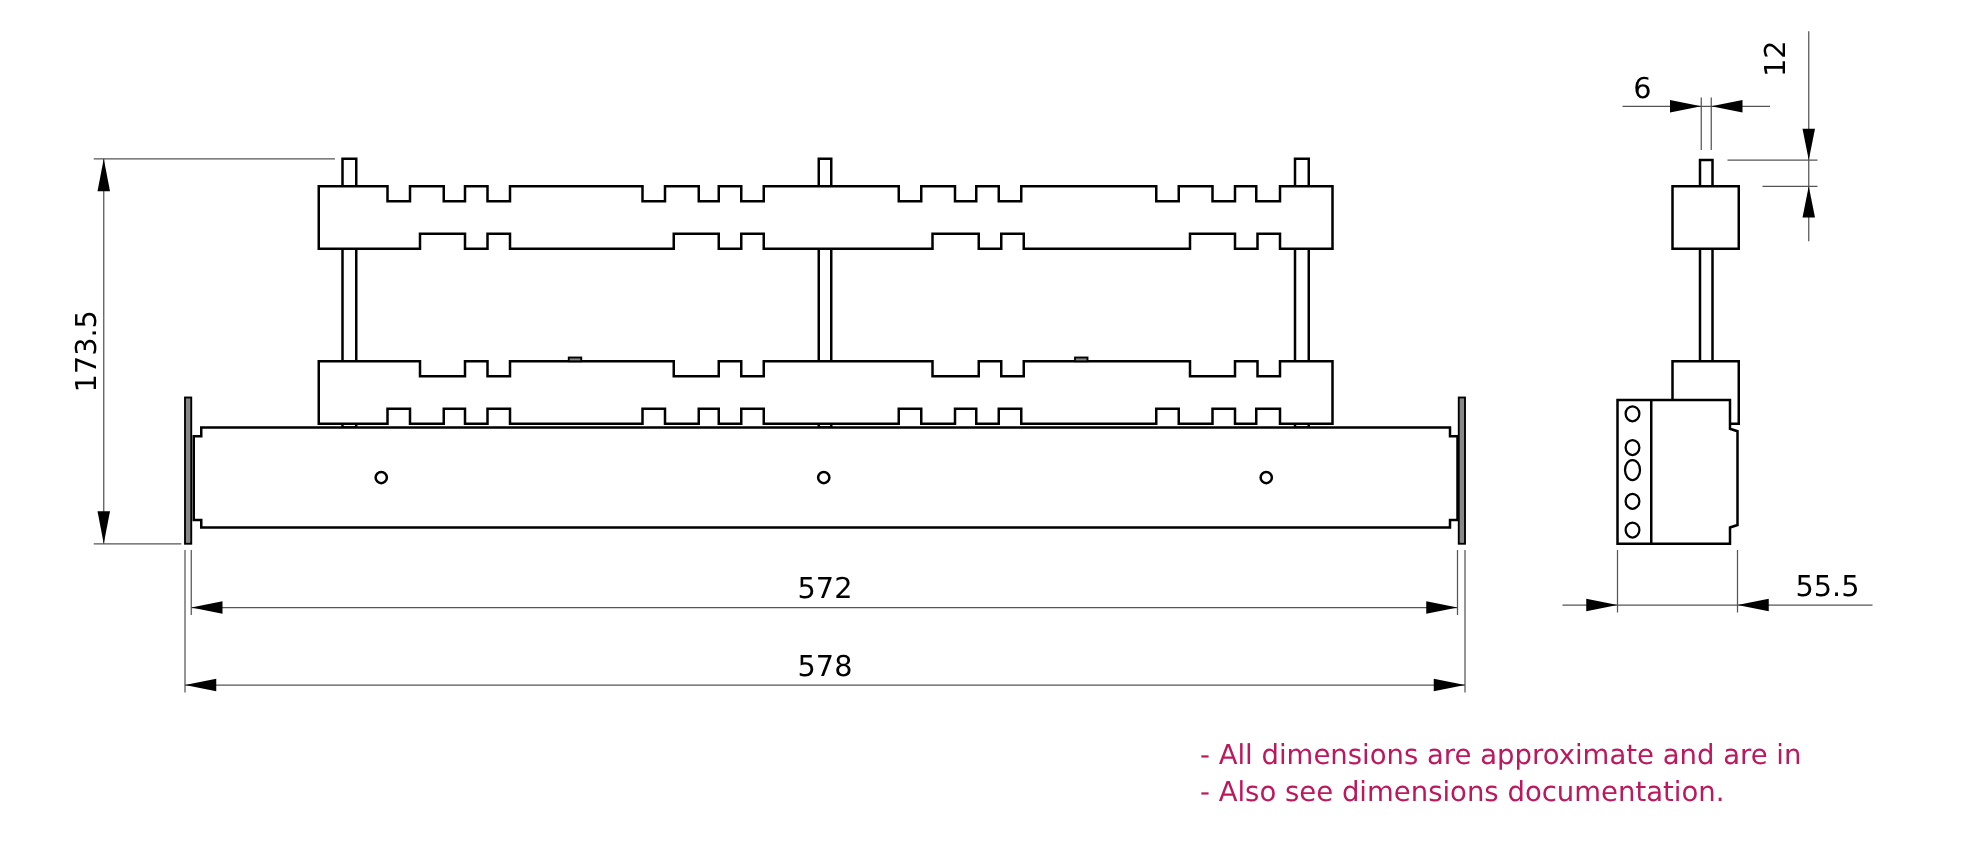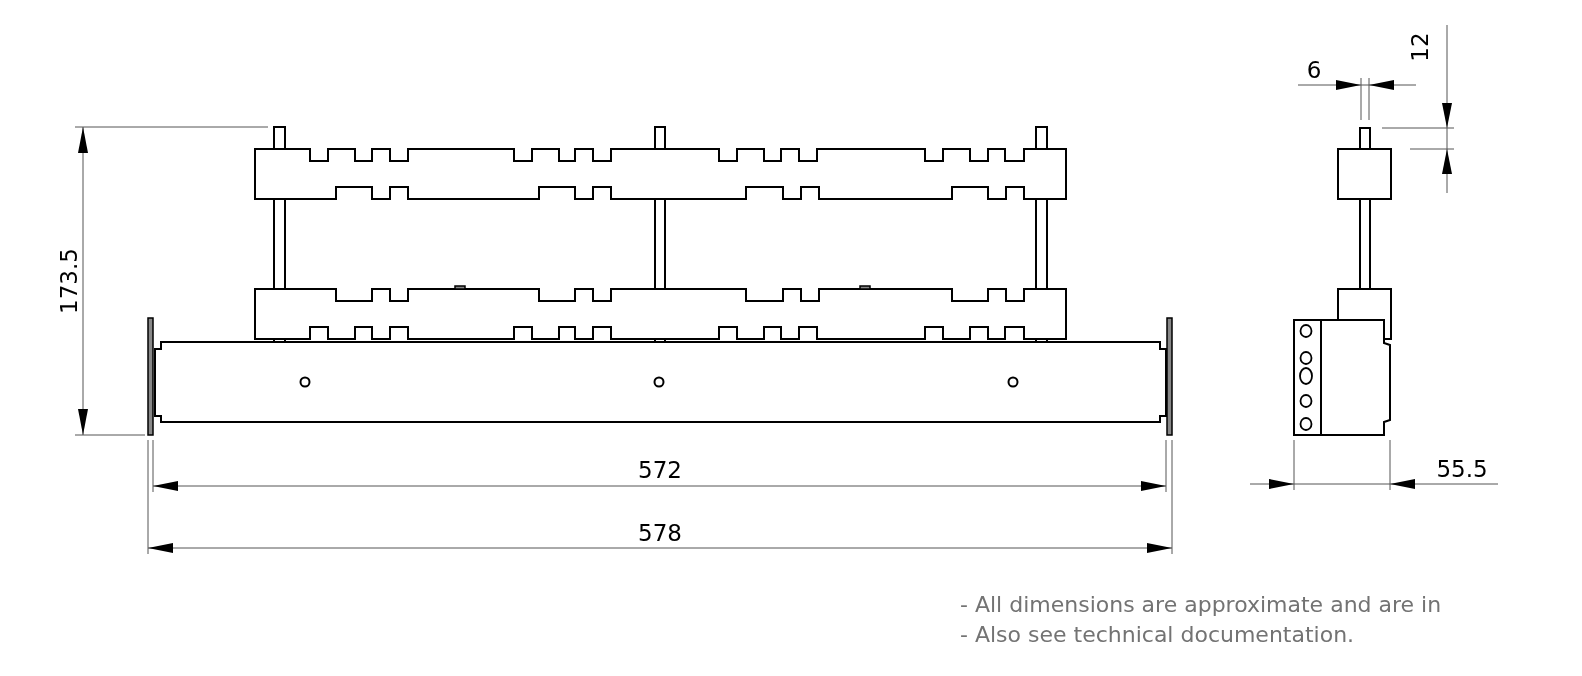--- a/index.html
+++ b/index.html
@@ -1,19 +1,19 @@
 <!DOCTYPE html>
 <html><head>
 <meta charset="utf-8">
 <style>
   html, body { margin: 0; padding: 0; background: #ffffff; }
   body { width: 1582px; height: 676px; overflow: hidden; position: relative; font-family: "DejaVu Sans", sans-serif; }
   #drawing { position: absolute; left: 0; top: 0; }
   .dim-text { font-family: "DejaVu Sans", sans-serif; font-size: 23px; fill: #000; }
-  .note { position: absolute; left: 960px; font-family: "DejaVu Sans", sans-serif; font-size: 22px; color: #737373; white-space: nowrap; }
+  .note { position: absolute; left: 960px; font-family: "DejaVu Sans", sans-serif; font-size: 22px; color: #be185d; white-space: nowrap; }
   .part { fill: #fff; stroke: #000; stroke-width: 2; }
   .dimline { stroke: #555; stroke-width: 1; fill: none; }
   .arrow { fill: #000; }
   .plate { fill: #888; stroke: #000; stroke-width: 1.5; }
 </style>
 </head>
 <body>
 
 <svg id="drawing" width="1582" height="676" viewBox="0 0 1582 676" xmlns="http://www.w3.org/2000/svg">
 
@@ -129,13 +129,13 @@
       <line class="dimline" x1="1390" y1="440" x2="1390" y2="490"></line>
       <line class="dimline" x1="1250" y1="484" x2="1498" y2="484"></line>
       <polygon class="arrow" points="1294,484 1269,479 1269,489"></polygon>
       <polygon class="arrow" points="1390,484 1415,479 1415,489"></polygon>
       <text class="dim-text" x="1462" y="477" text-anchor="middle">55.5</text>
     </g>
   </g>
 </svg>
 
 <div class="note" style="top:592px;">- All dimensions are approximate and are in</div>
-<div class="note" style="top:622px;">- Also see technical documentation.</div>
+<div class="note" style="top:622px;">- Also see dimensions documentation.</div>
 
 </body></html>

